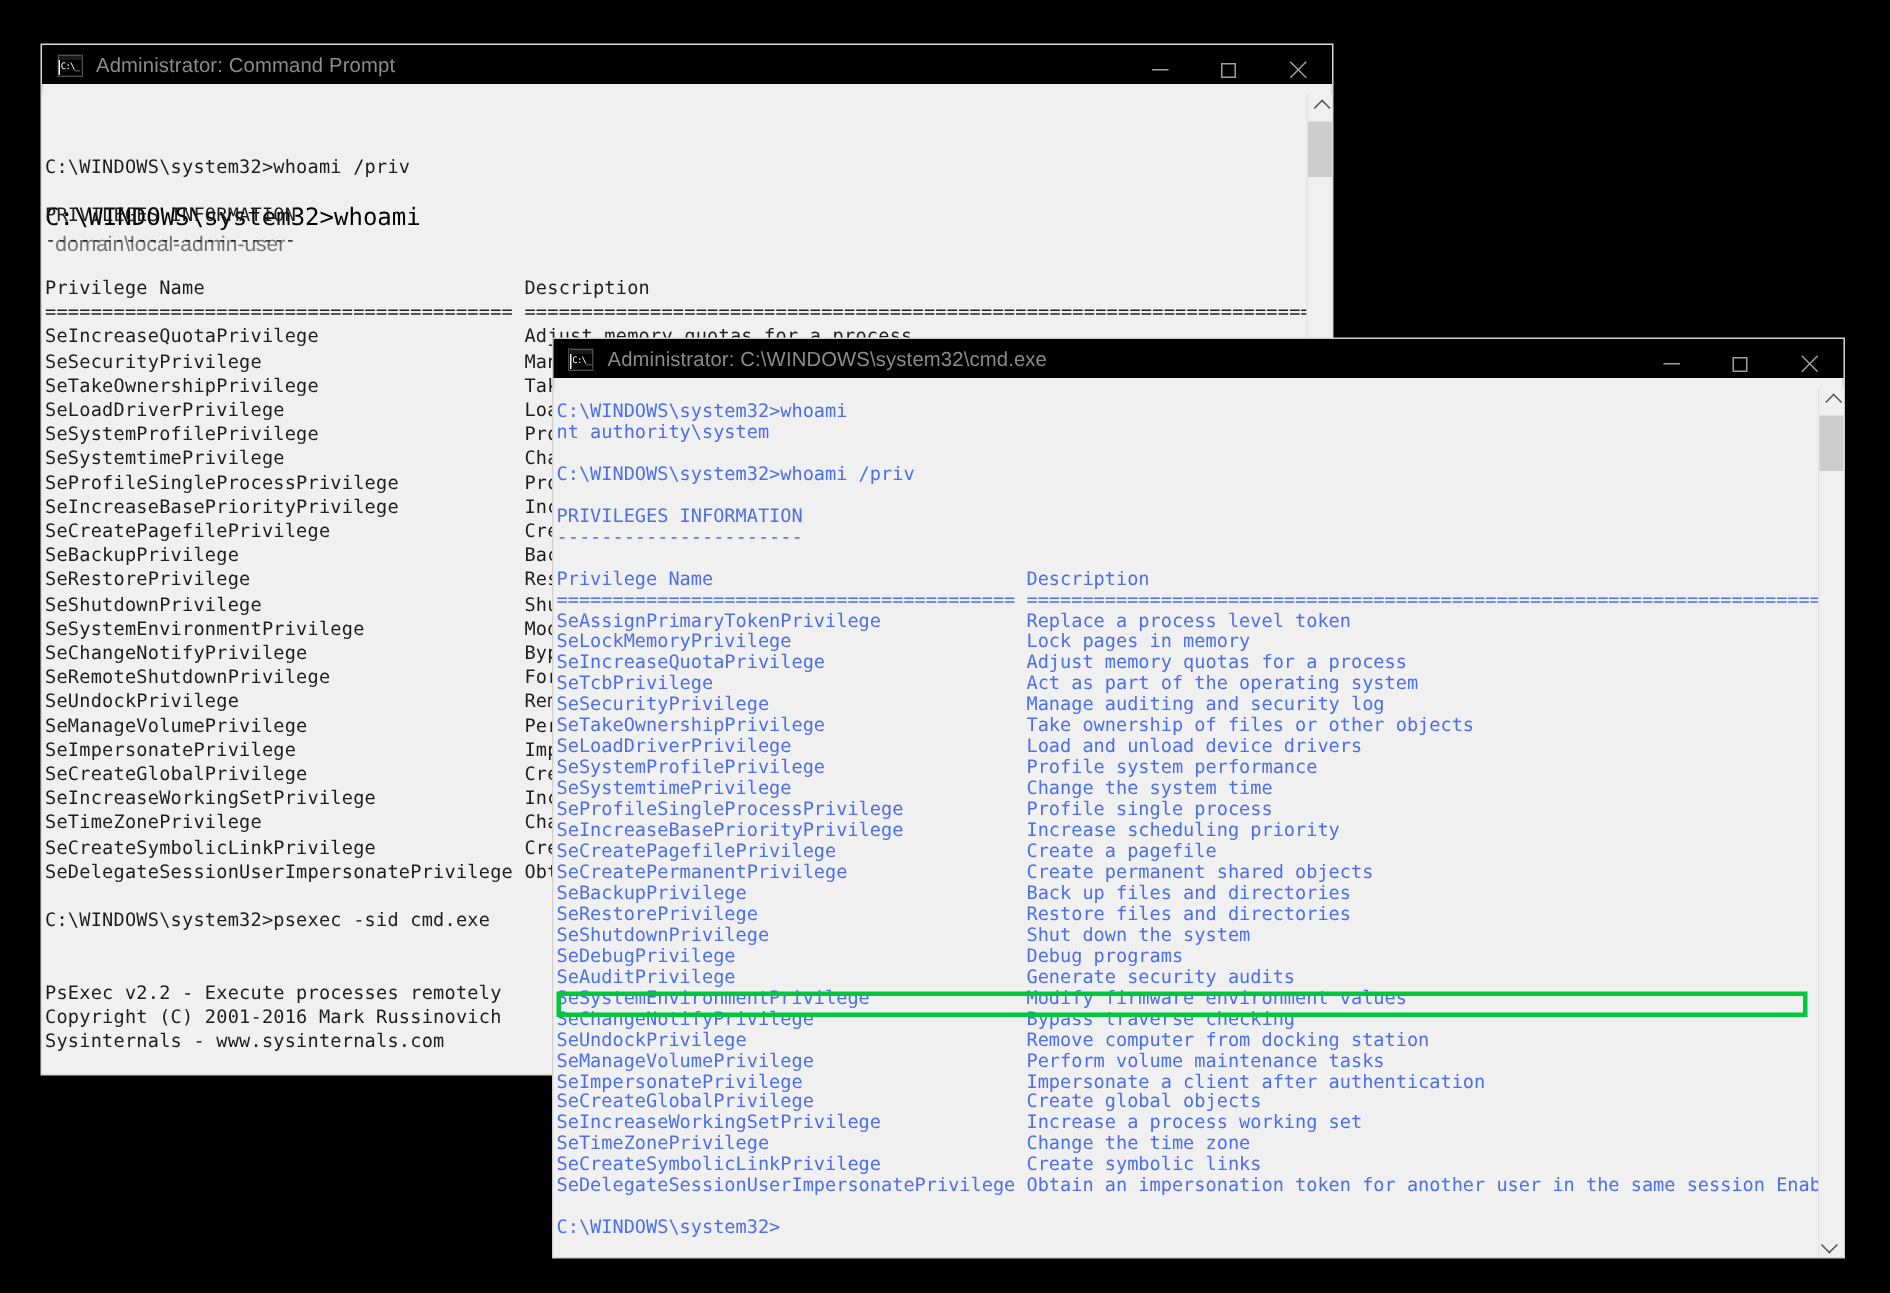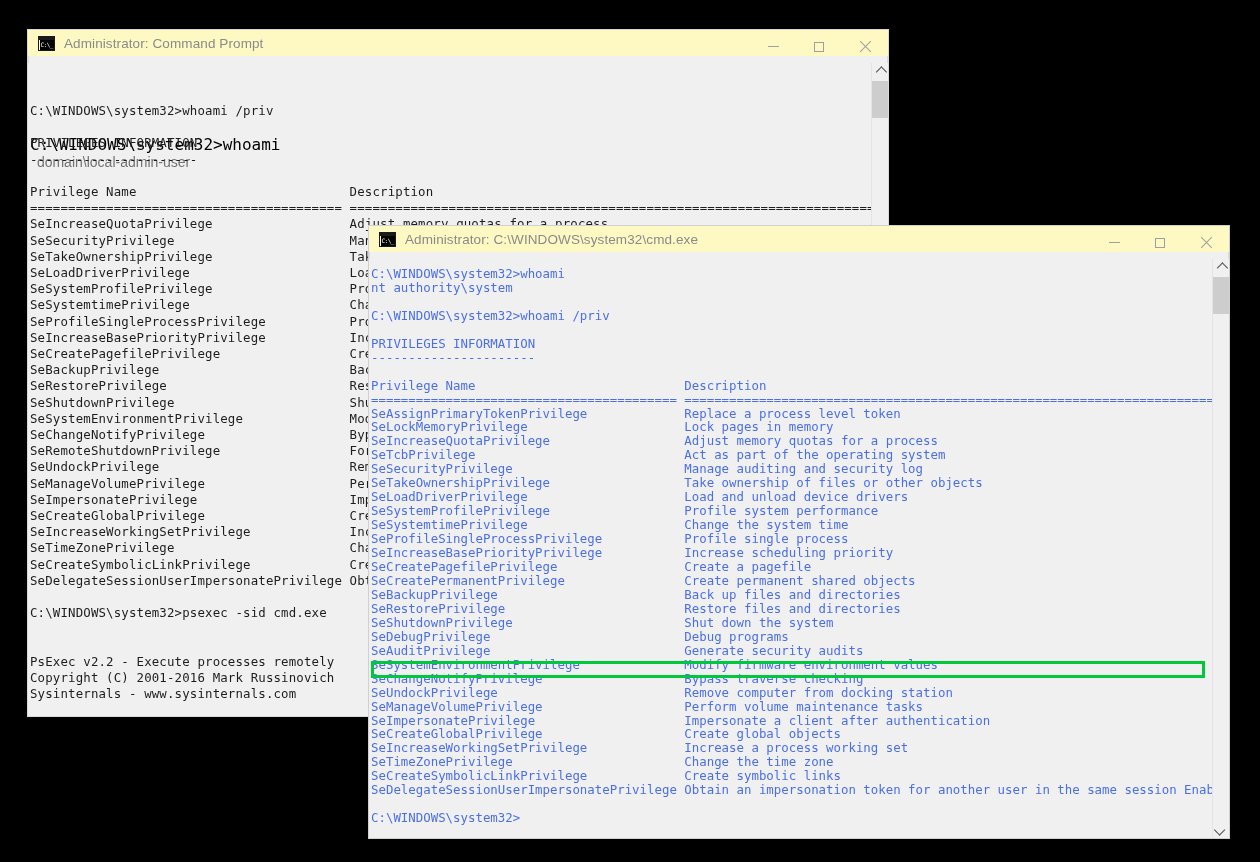--- a/index.html
+++ b/index.html
@@ -11,21 +11,21 @@
   }
 
   
   .console-window {
     position: absolute;
     background: #f0f0f0;
     box-sizing: border-box;
   }
   .title-bar {
     height: 26px;
-    background: #fef9c3;
+    background: #000000;
     display: flex;
     align-items: center;
     position: relative;
     box-sizing: border-box;
   }
   .title-icon {
     width: 17px; height: 15px;
     margin-left: 10px; margin-right: 9px;
     background: #ffffff;
     border: 1px solid #1a1a1a;

